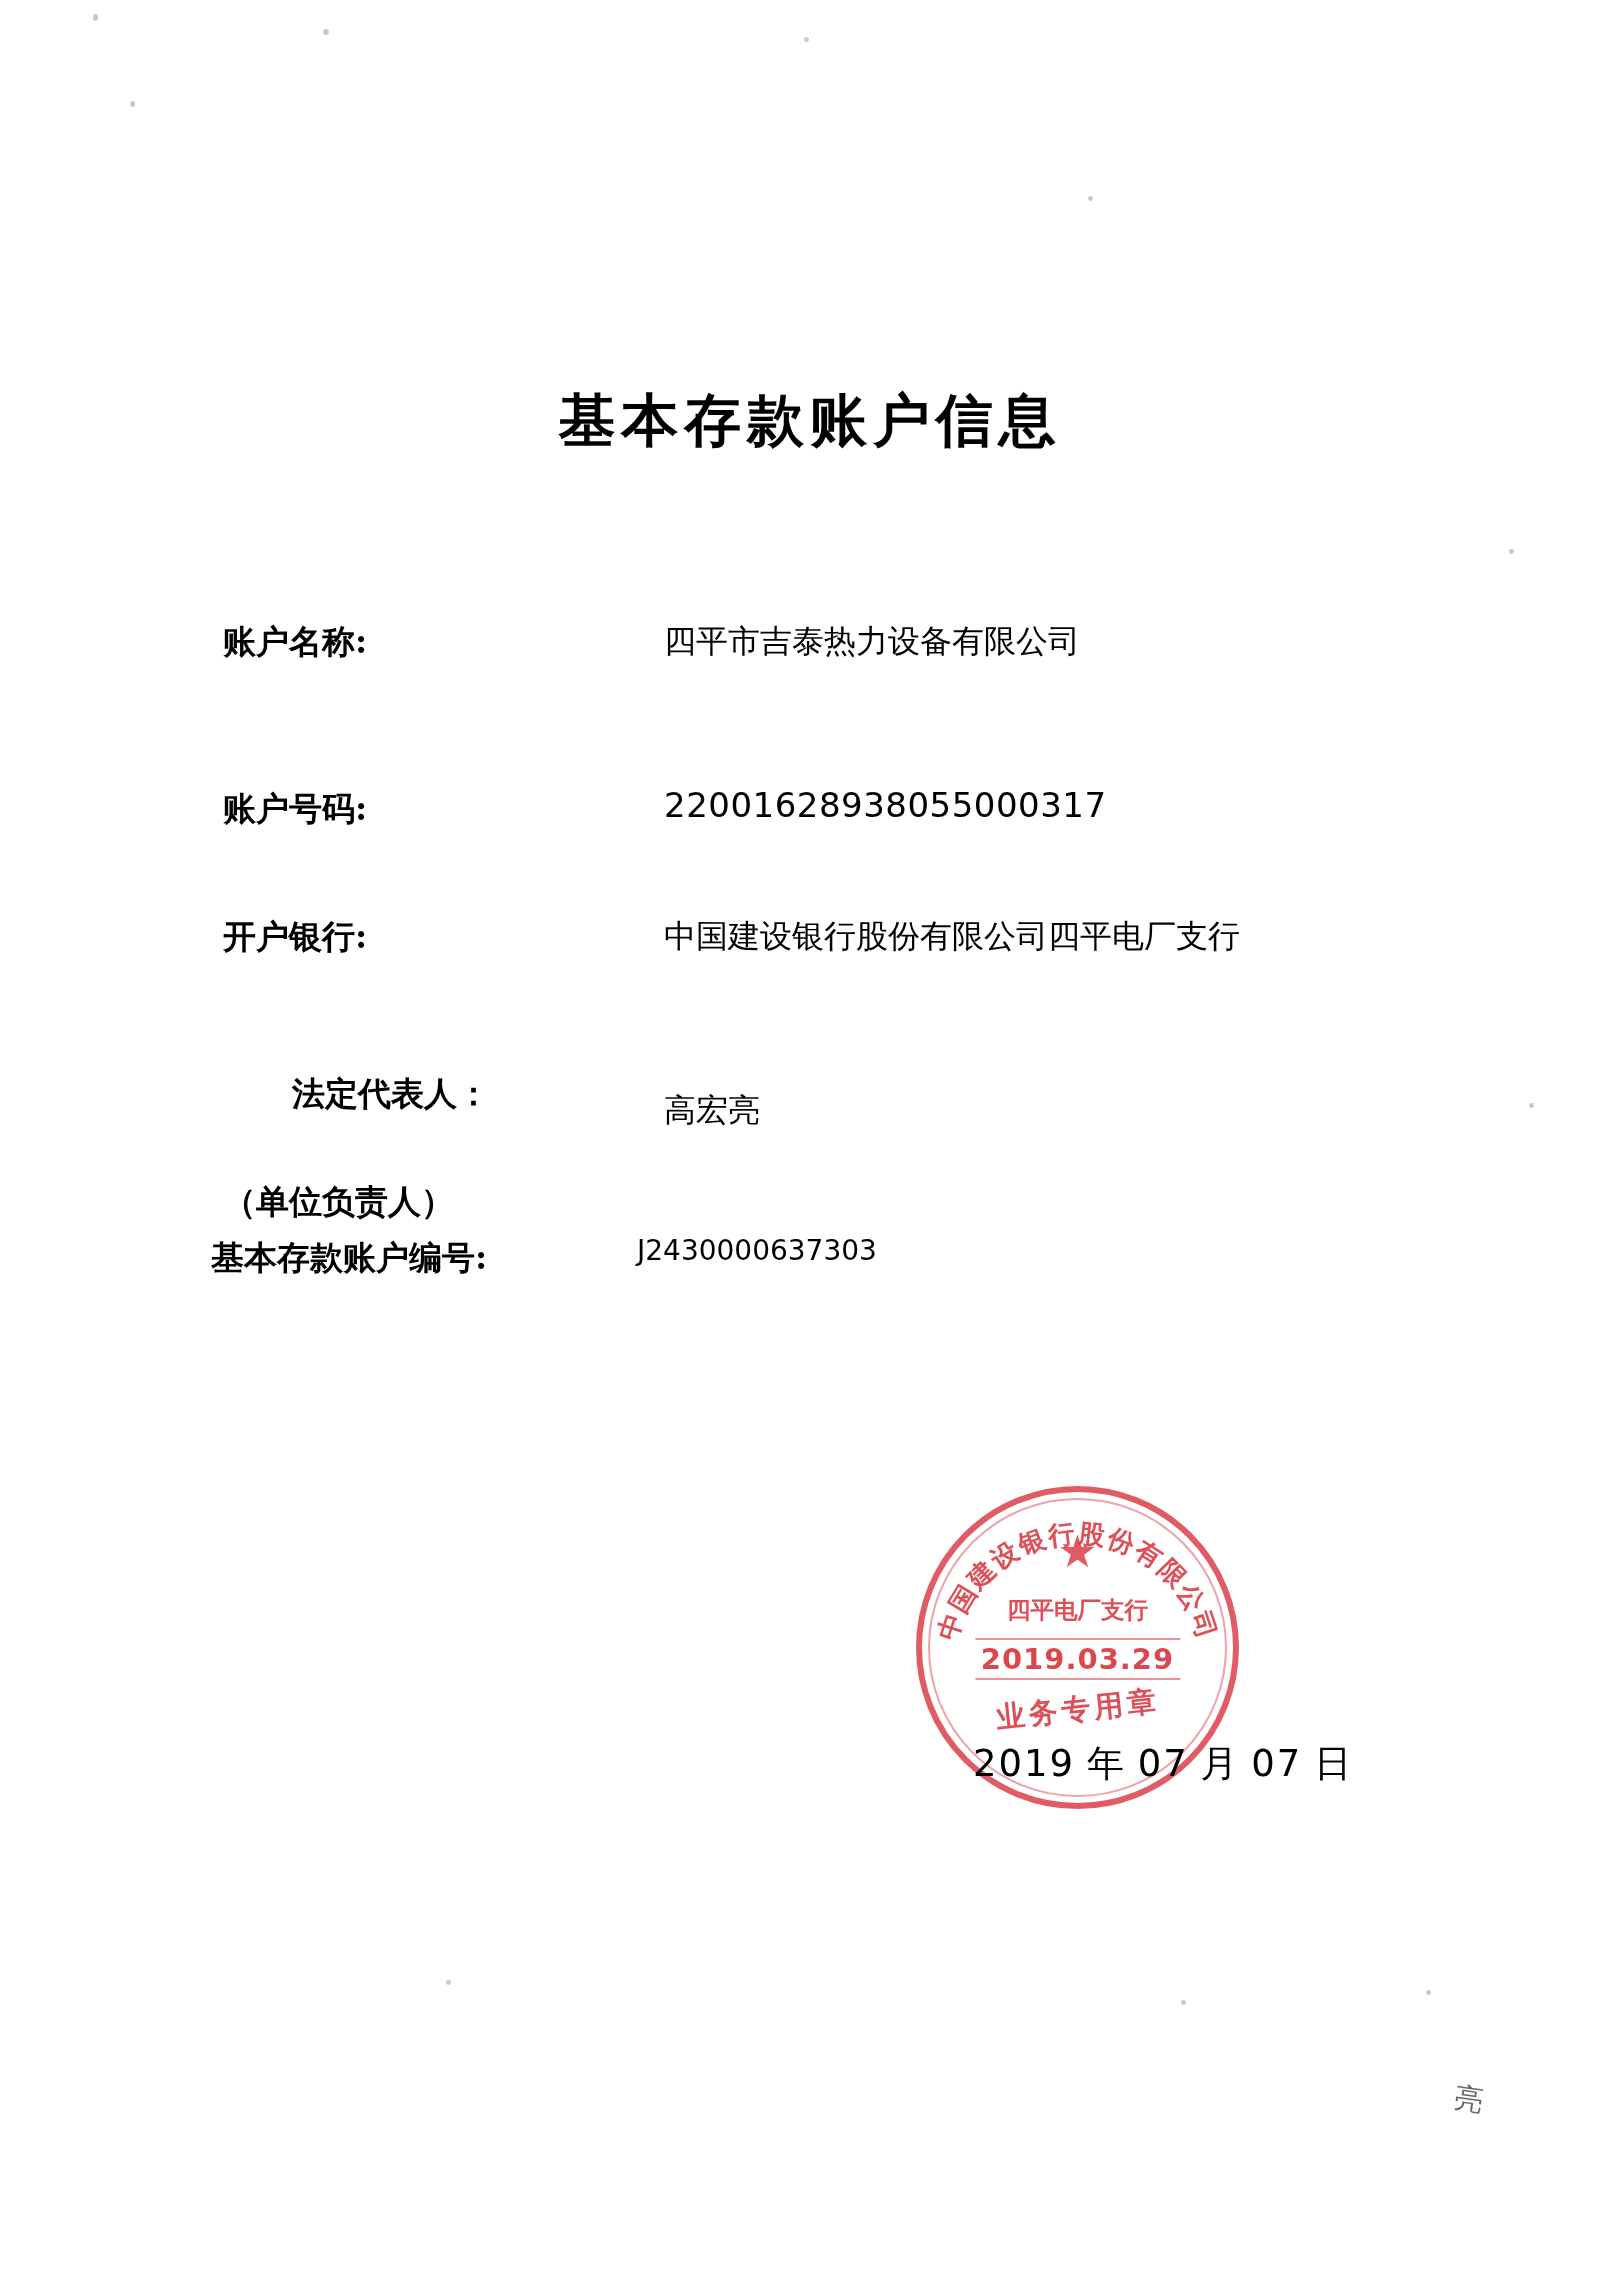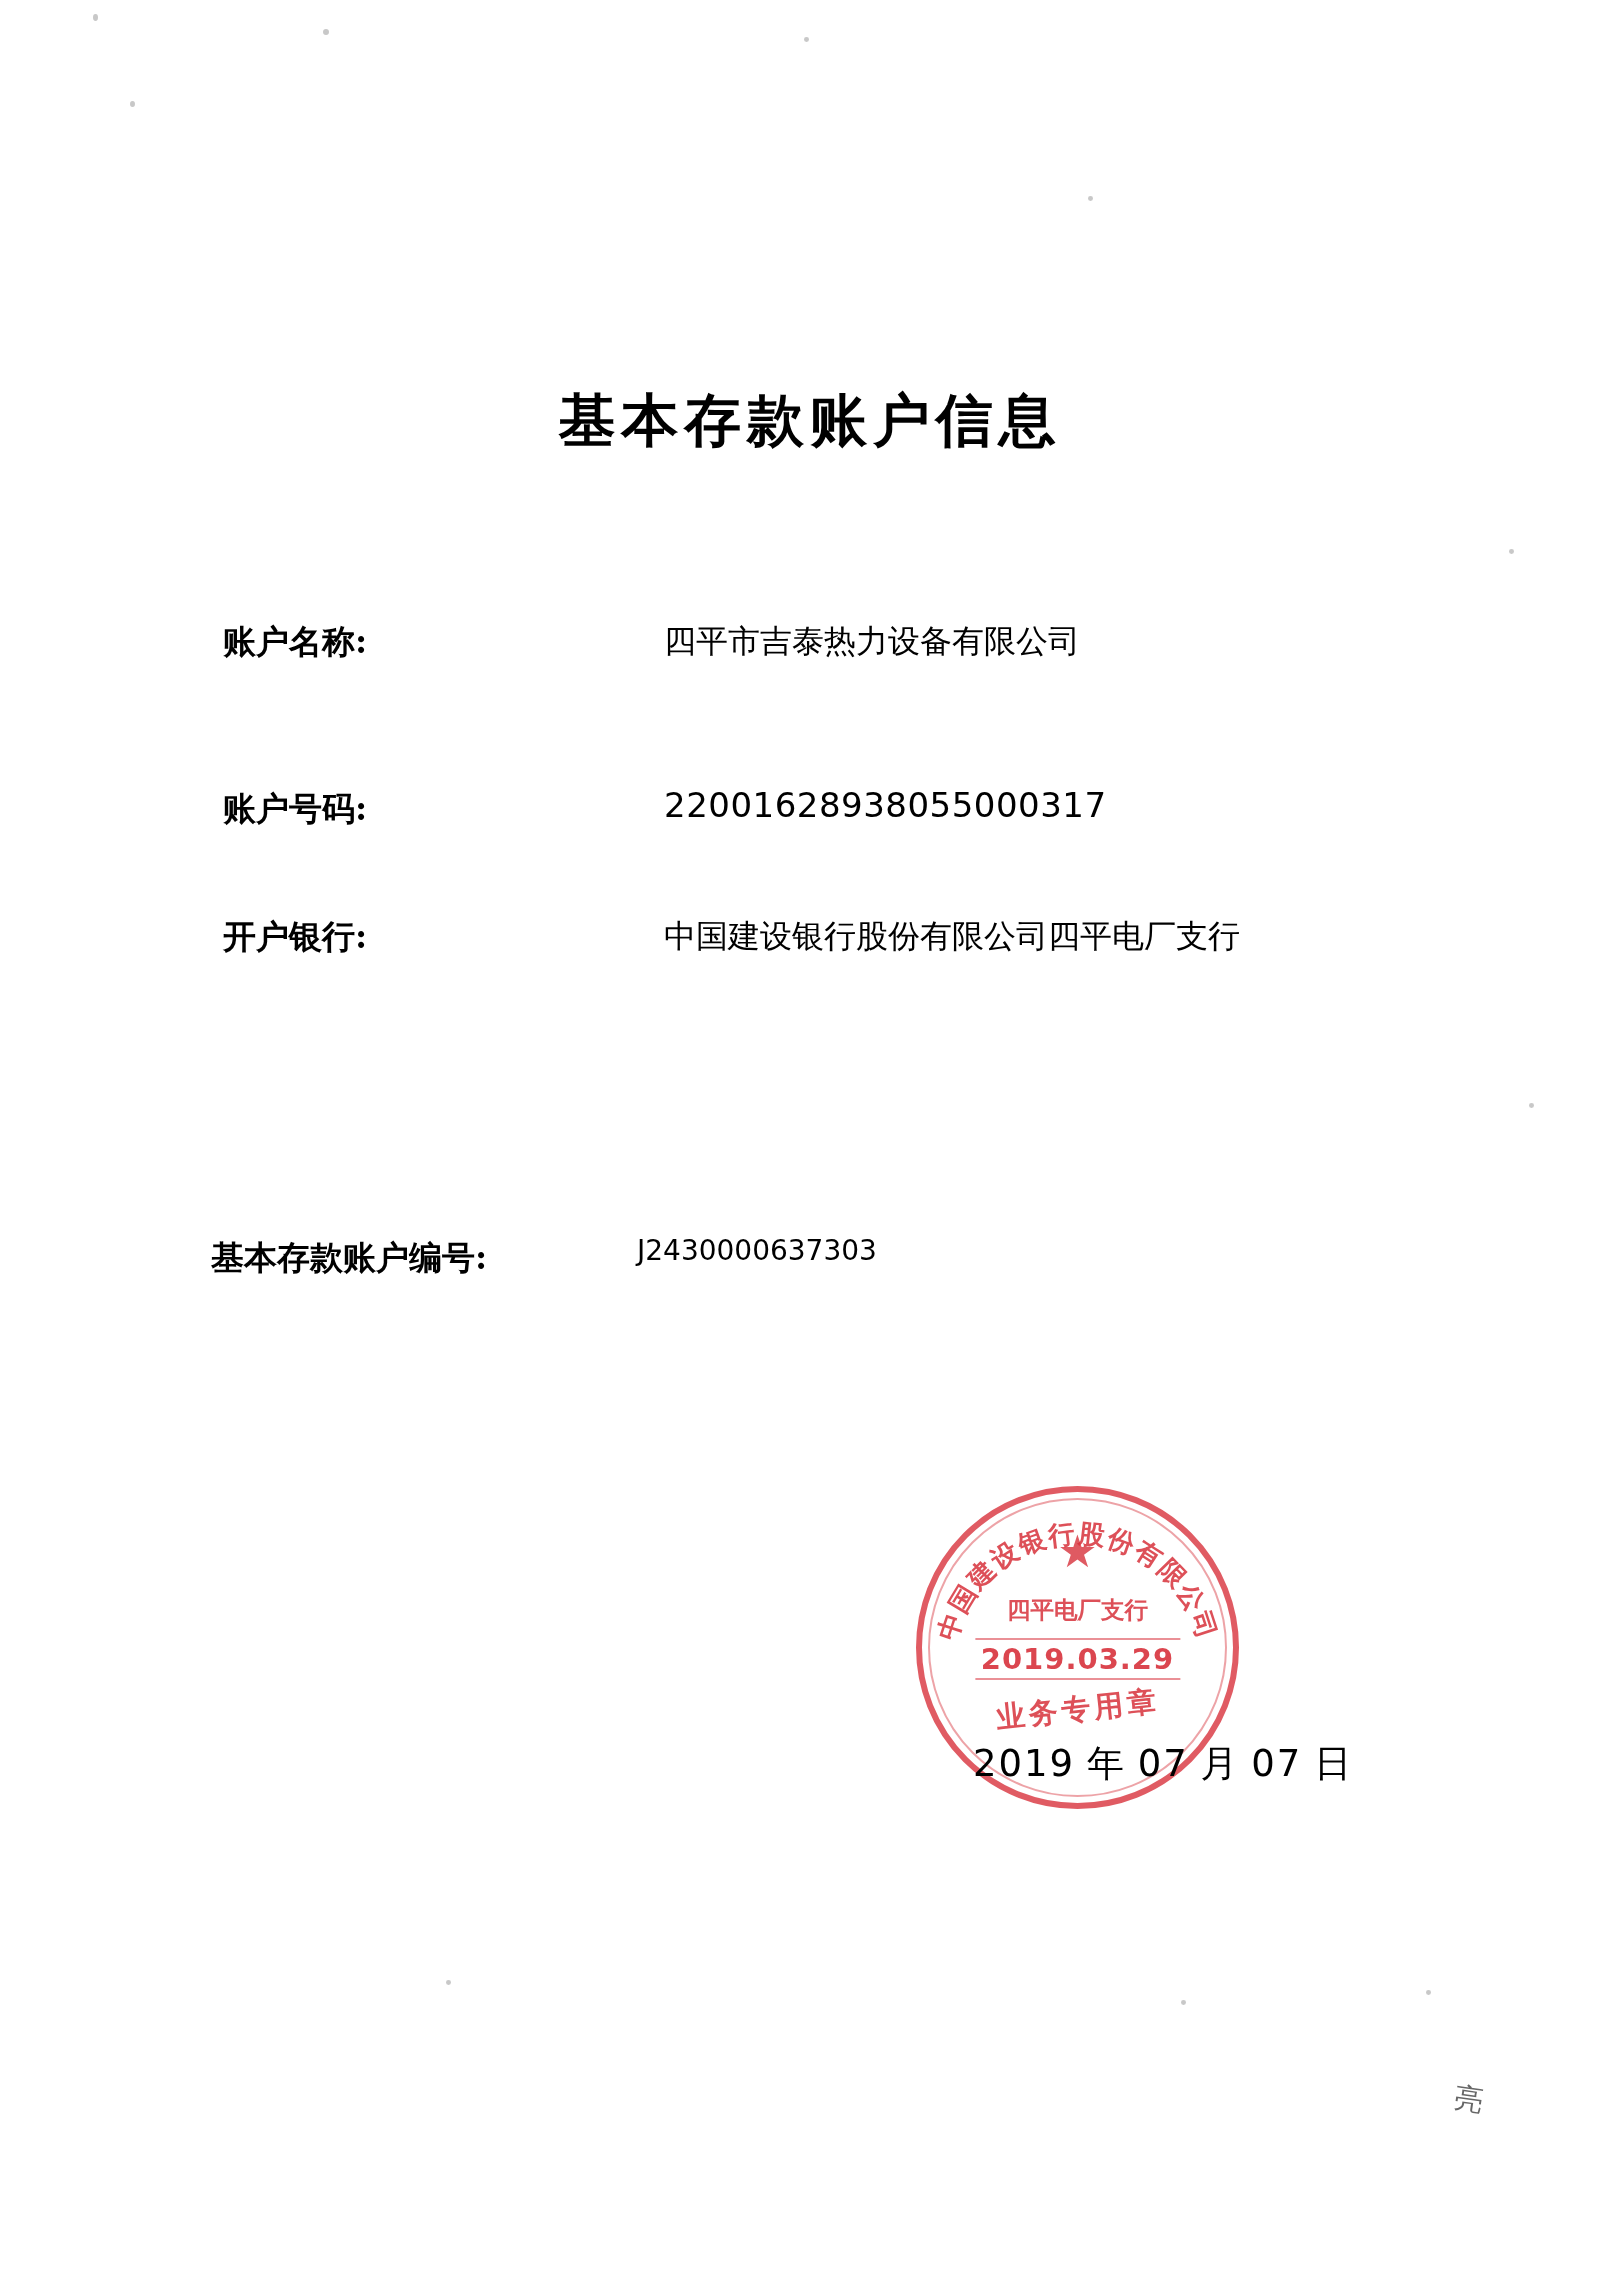--- a/index.html
+++ b/index.html
@@ -218,20 +218,27 @@
   <div class="field" id="f-number">
     <div class="field-label">账户号码:</div>
     <div class="field-value">22001628938055000317</div>
   </div>
 
   <div class="field" id="f-bank">
     <div class="field-label">开户银行:</div>
     <div class="field-value">中国建设银行股份有限公司四平电厂支行</div>
   </div>
 
+  <div class="field" id="f-legal">
+    <div class="field-label">
+      <span class="l1">法定代表人：</span>
+      <span class="l2">（单位负责人）</span>
+    </div>
+    <div class="field-value">高宏亮</div>
+  </div>
 
   <div class="field" id="f-code">
     <div class="field-label">基本存款账户编号:</div>
     <div class="field-value">J2430000637303</div>
   </div>
 
   <div class="seal">
     <div class="ring"></div>
     <div class="ring2"></div>
     <svg class="seal-arc" viewBox="0 0 330 330">

